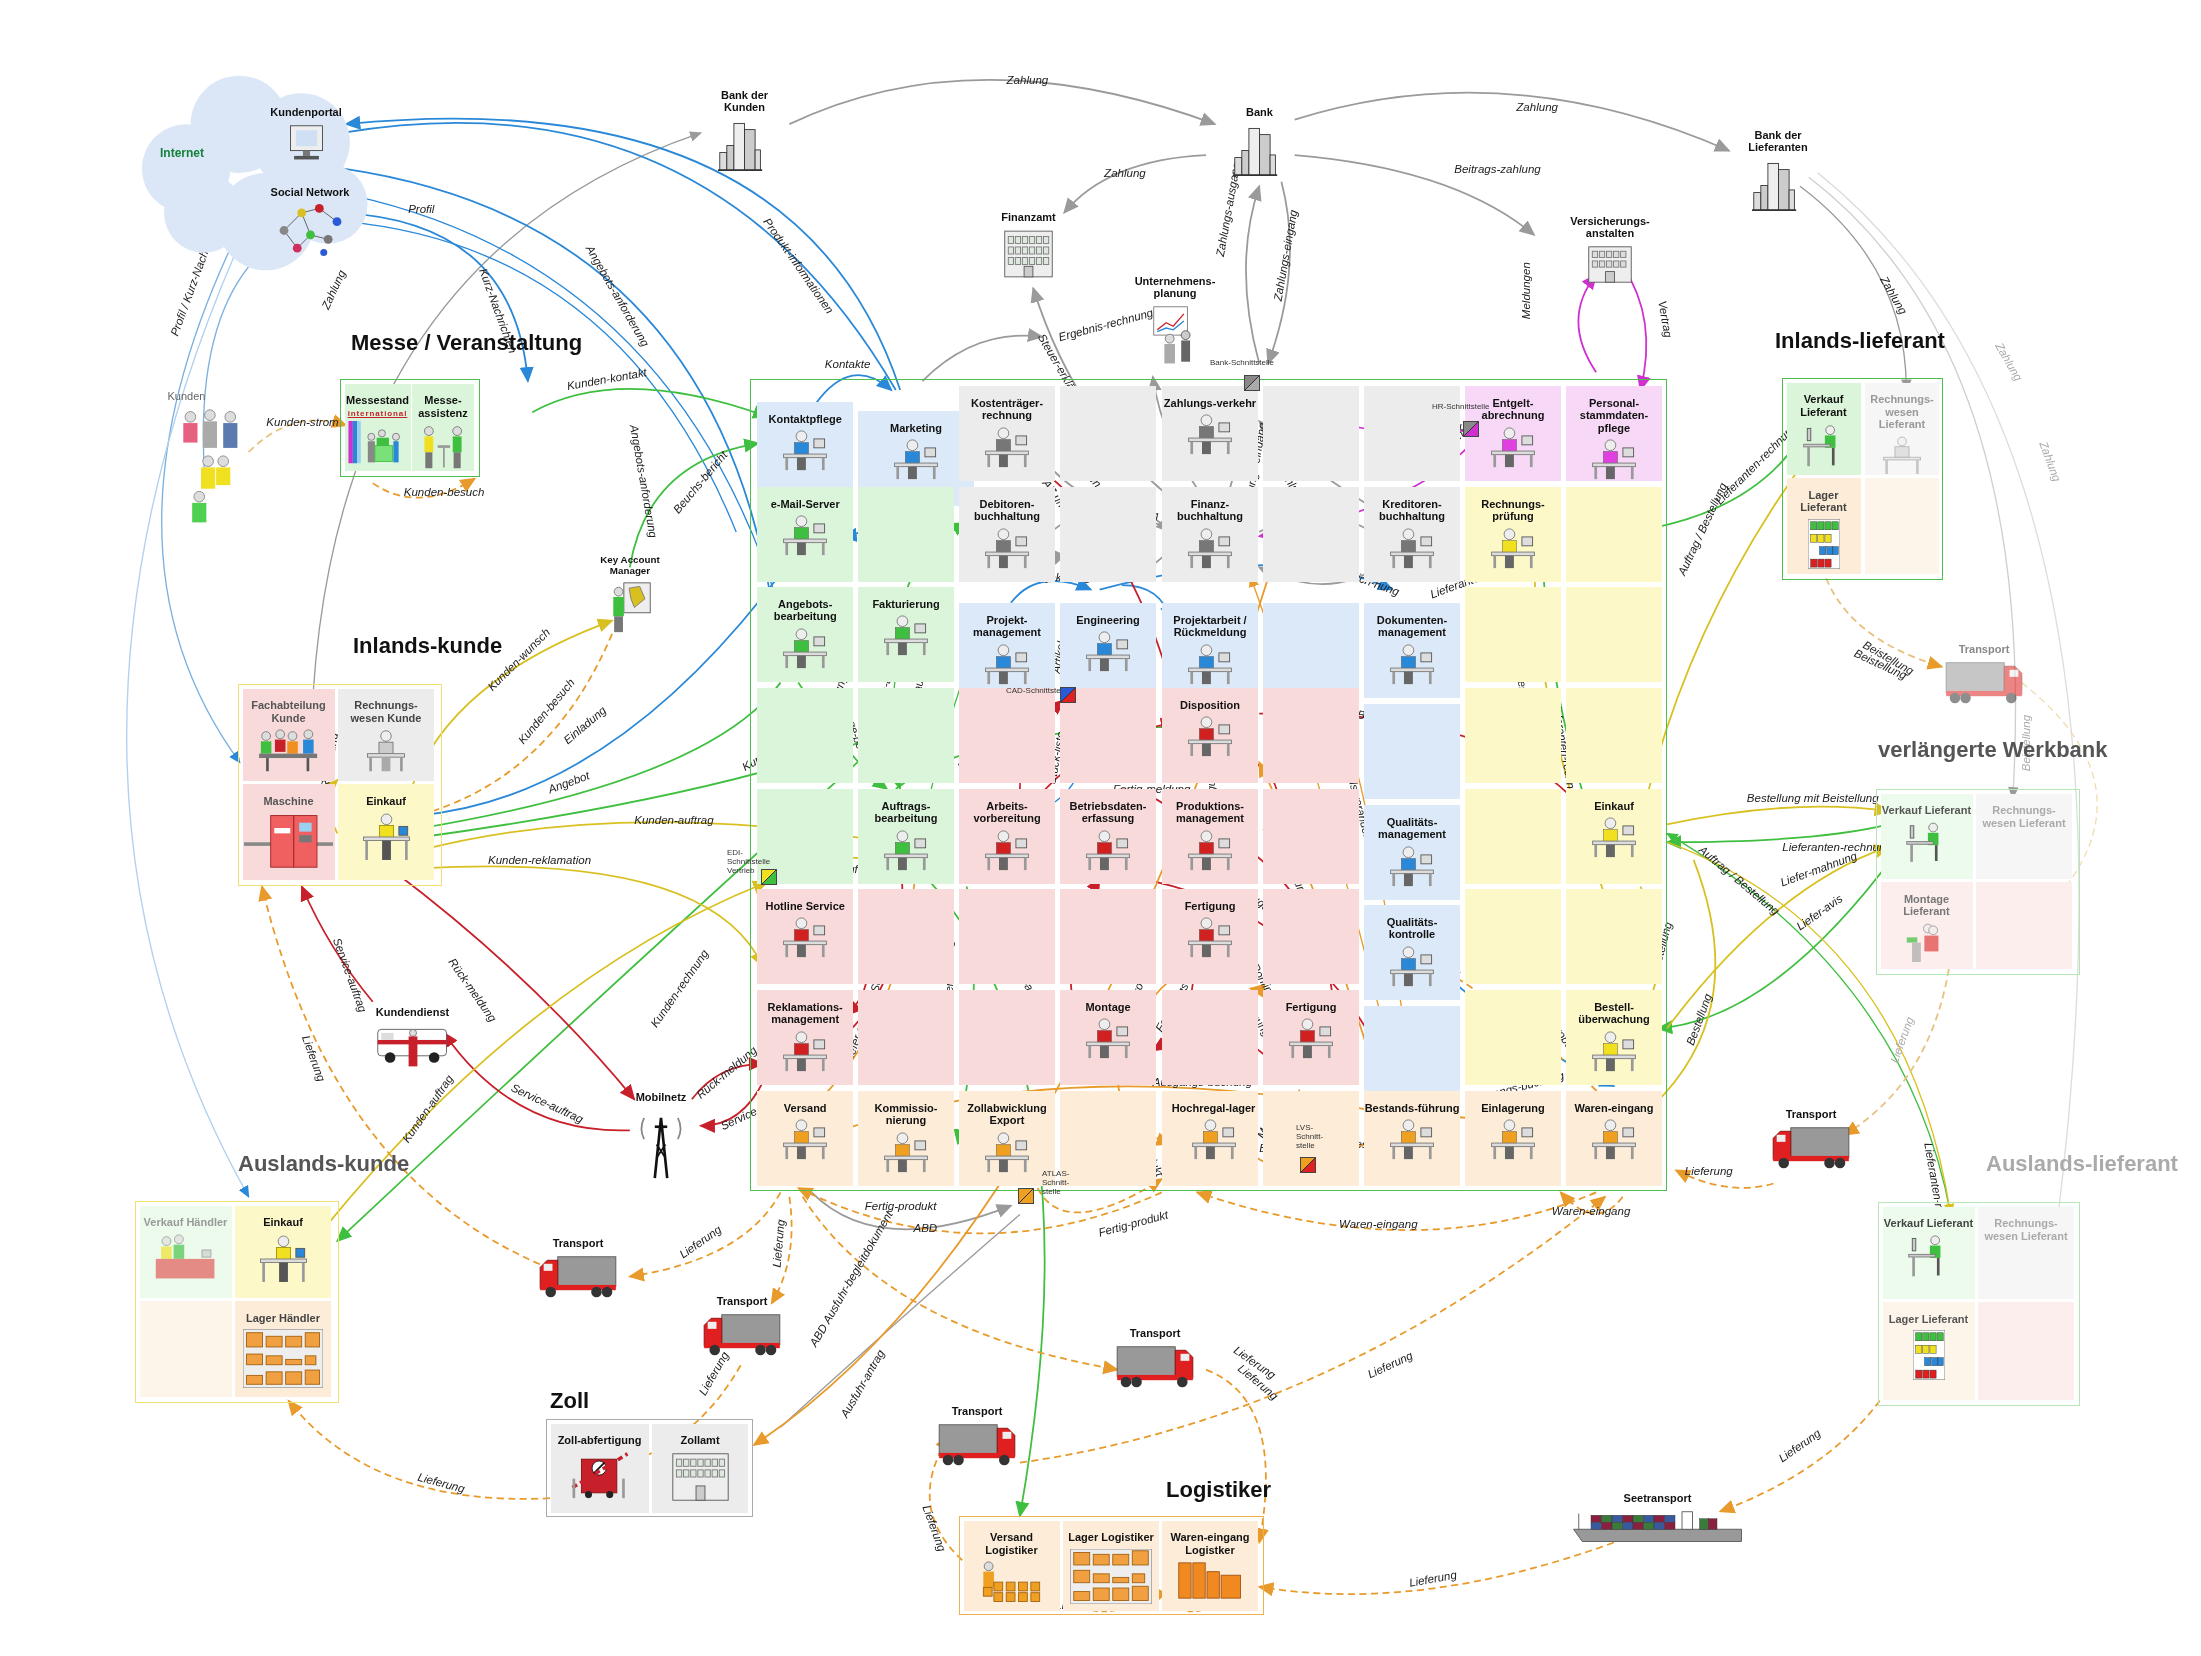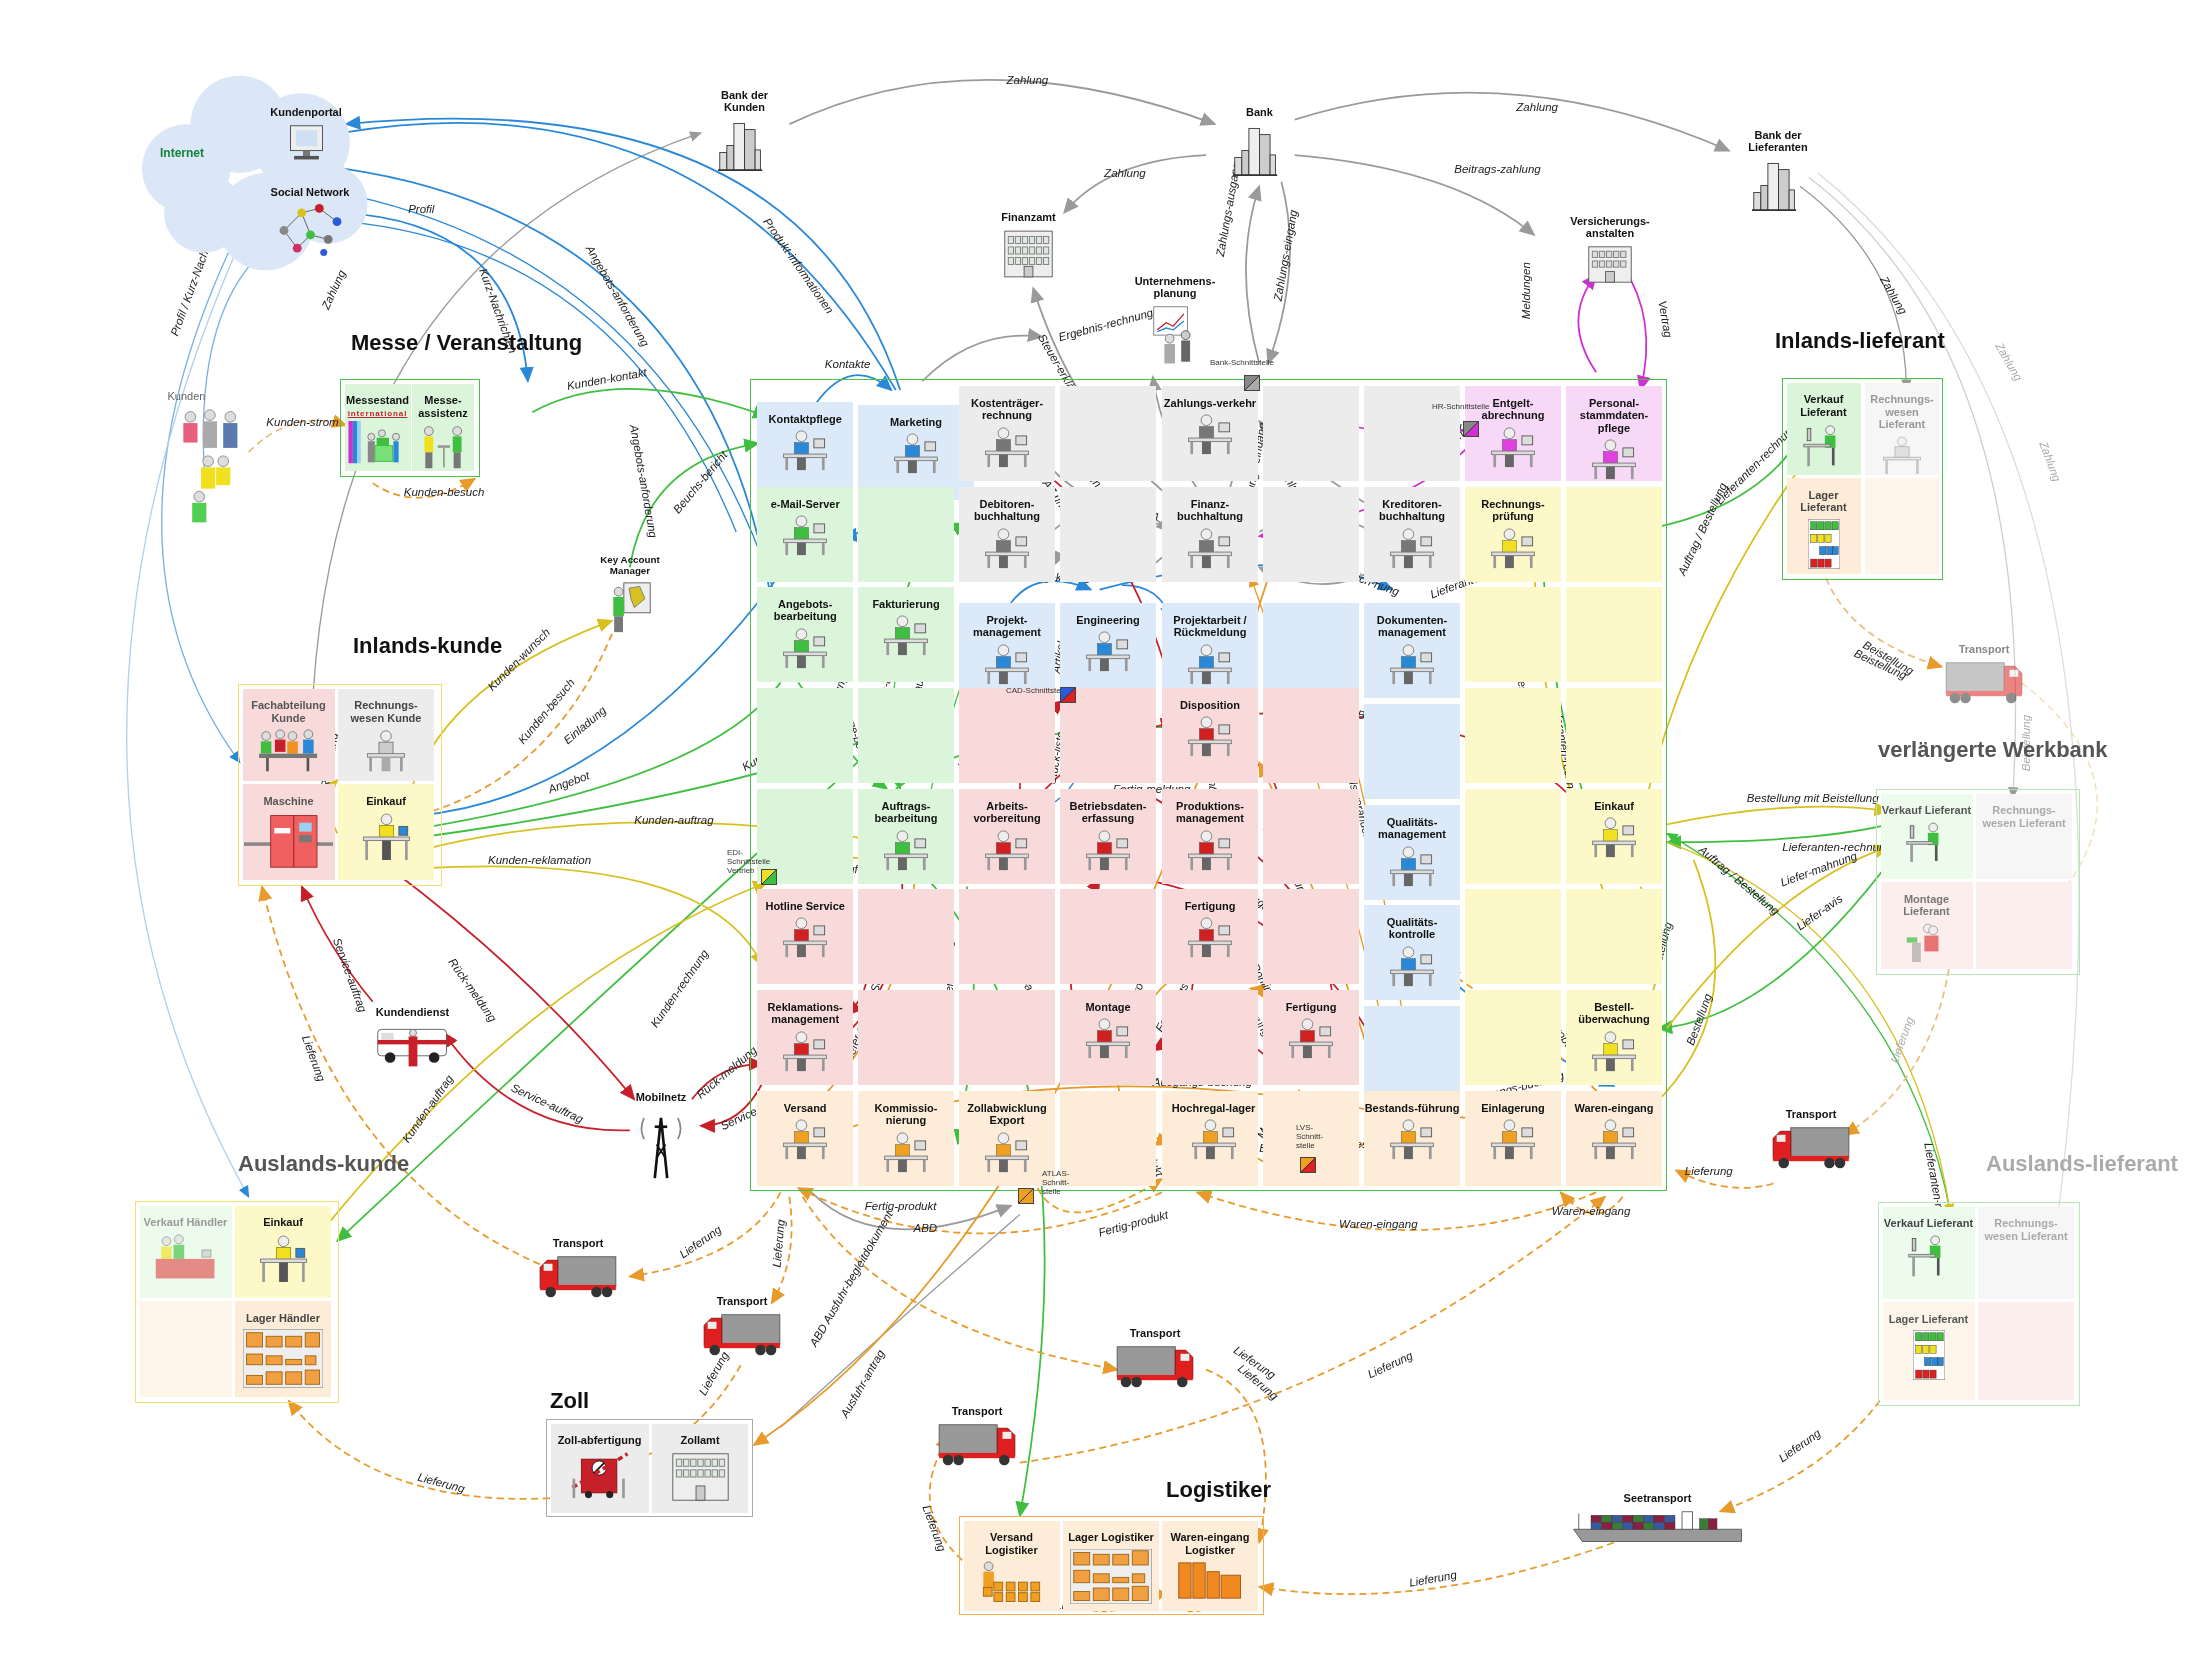--- a/index.html
+++ b/index.html
@@ -975,21 +975,21 @@
 <div id="main-grid" class="container" style="left:750px; top:379px; width:917px; height:812px;">
     <div class="cell c-blue" style="left: 6.2px; top: 6.2px; width: 96px; height: 95px;"><span>Kontaktpflege</span><svg class="icon" width="50" height="41" viewBox="0 0 56 46">
         <circle cx="24" cy="7" r="6" fill="#eee" stroke="#777"></circle>
         <rect x="16" y="14" width="16" height="14" fill="#2a88d8" stroke="#555" stroke-width="0.5"></rect>
         <rect x="38" y="10" width="12" height="10" fill="#ddd" stroke="#555"></rect>
         <rect x="4" y="27" width="48" height="4" fill="#ddd" stroke="#777"></rect>
         <rect x="6" y="31" width="3" height="14" fill="#999"></rect>
         <rect x="47" y="31" width="3" height="14" fill="#999"></rect>
         <rect x="19" y="31" width="10" height="14" fill="#666"></rect>
       </svg></div>
-    <div class="cell c-blue" style="left: 107px; top: 9px; width: 116px; height: 95px;"><span>Marketing</span><svg class="icon" width="50" height="41" viewBox="0 0 56 46">
+    <div class="cell c-blue" style="left: 107px; top: 15px; width: 116px; height: 95px;"><span>Marketing</span><svg class="icon" width="50" height="41" viewBox="0 0 56 46">
         <circle cx="24" cy="7" r="6" fill="#eee" stroke="#777"></circle>
         <rect x="16" y="14" width="16" height="14" fill="#2a88d8" stroke="#555" stroke-width="0.5"></rect>
         <rect x="38" y="10" width="12" height="10" fill="#ddd" stroke="#555"></rect>
         <rect x="4" y="27" width="48" height="4" fill="#ddd" stroke="#777"></rect>
         <rect x="6" y="31" width="3" height="14" fill="#999"></rect>
         <rect x="47" y="31" width="3" height="14" fill="#999"></rect>
         <rect x="19" y="31" width="10" height="14" fill="#666"></rect>
       </svg></div>
     <div class="cell c-grey" style="left: 208px; top: 6.2px; width: 96px; height: 95px;"><span>Kostenträger-rechnung</span><svg class="icon" width="50" height="41" viewBox="0 0 56 46">
         <circle cx="24" cy="7" r="6" fill="#eee" stroke="#777"></circle>

